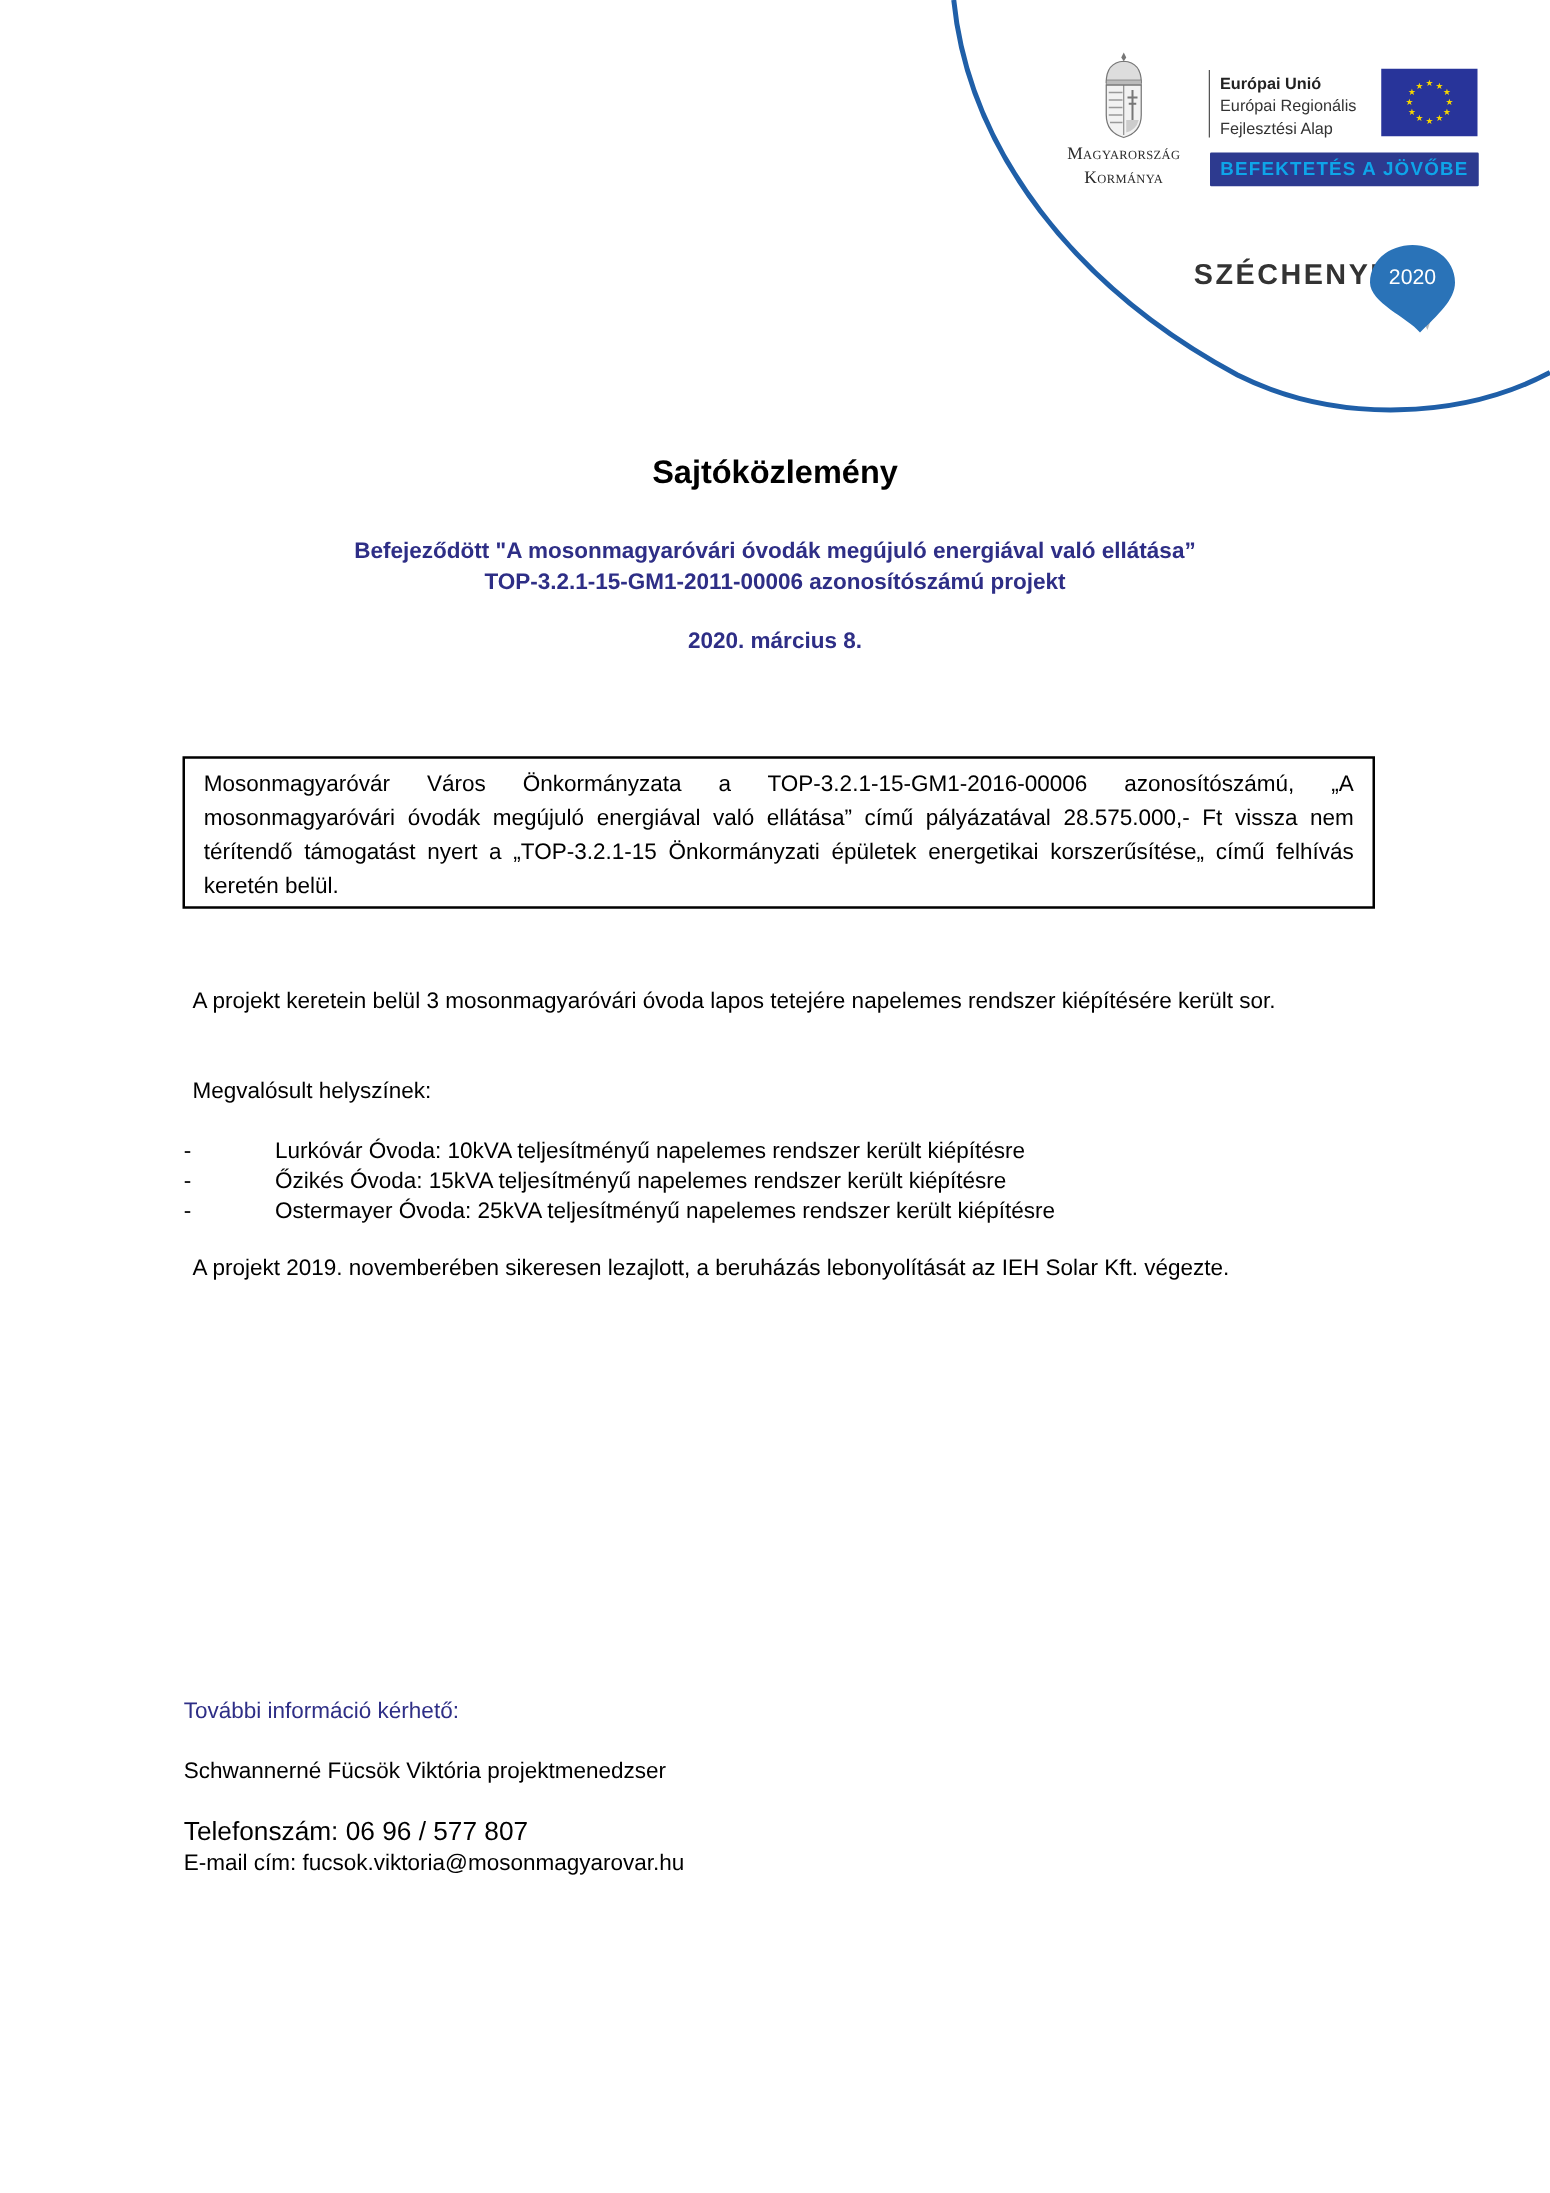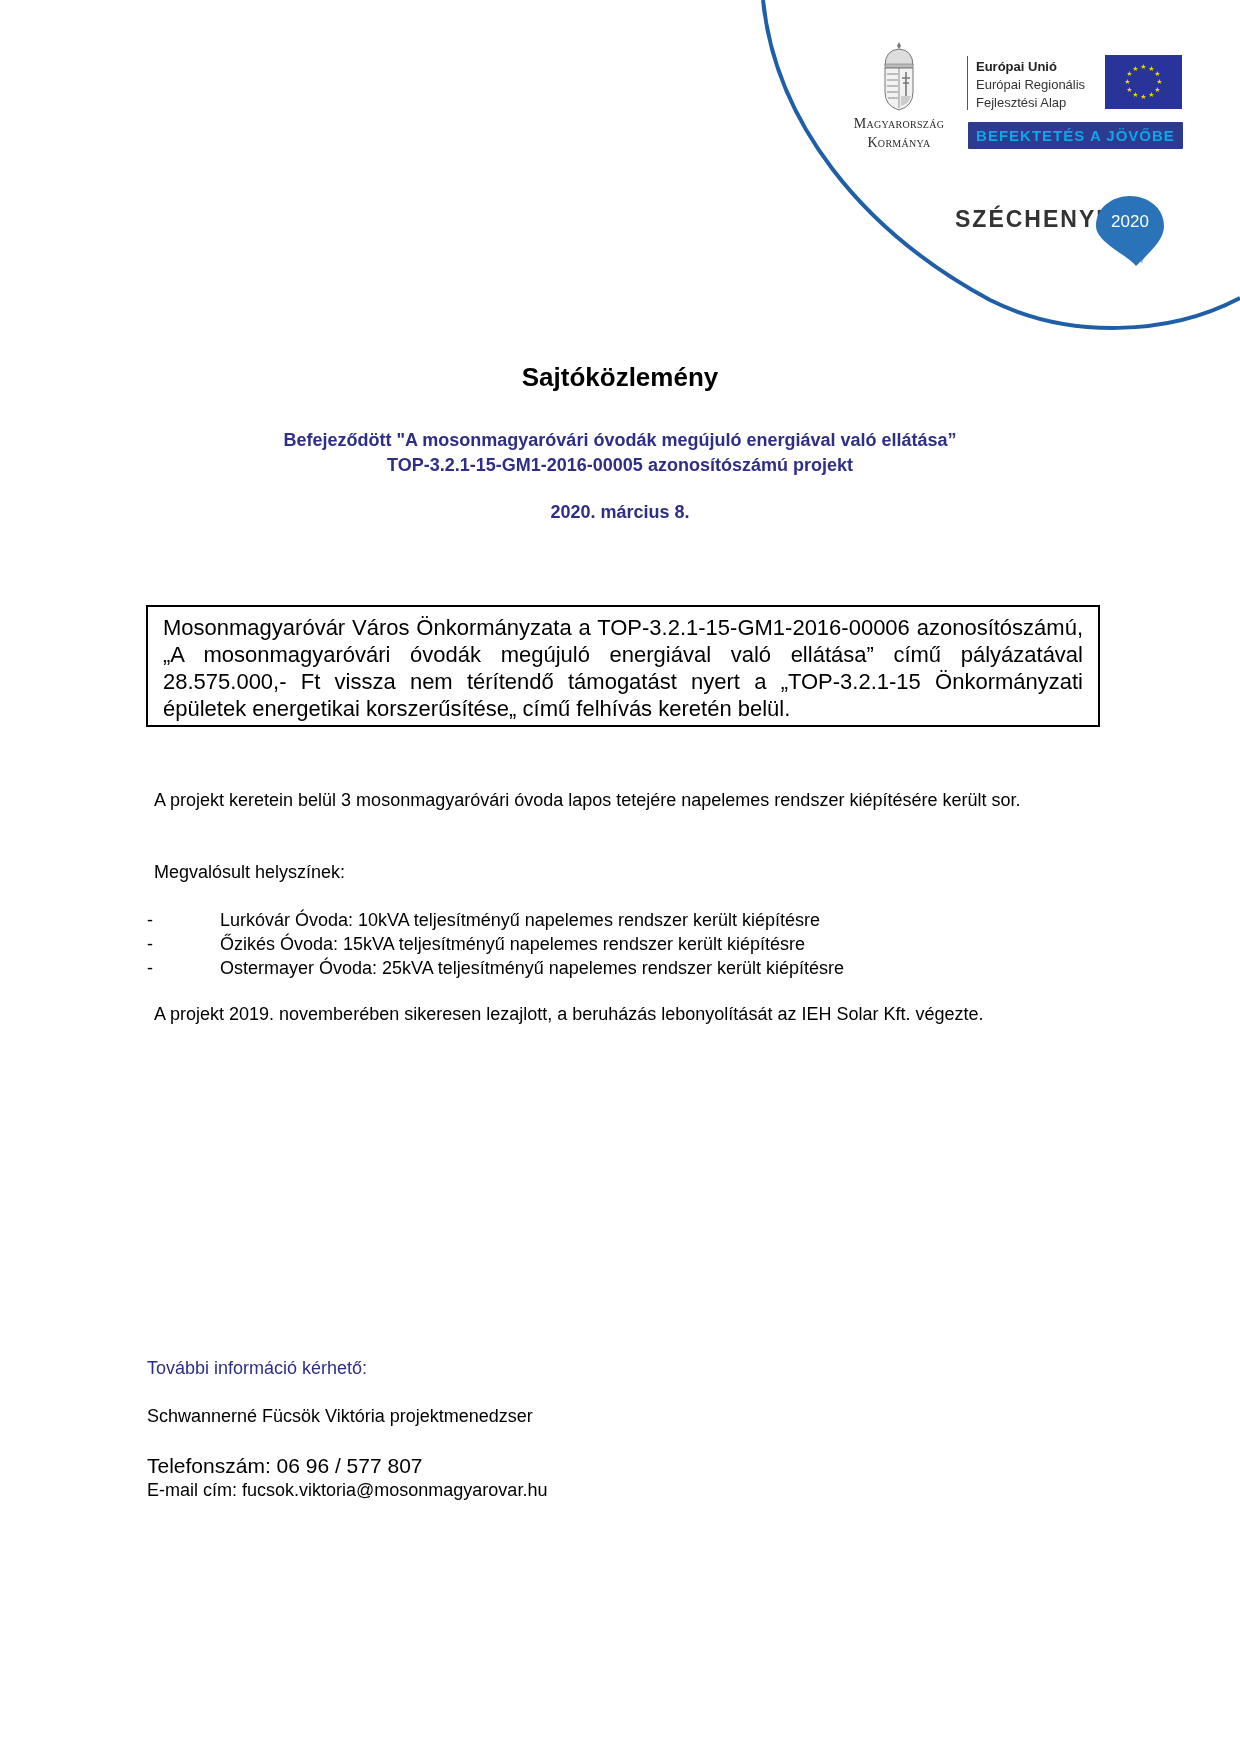--- a/index.html
+++ b/index.html
@@ -126,21 +126,21 @@
     
     .summary-box {
       position: absolute;
       left: 146px; top: 605px;
       width: 954px; height: 122px;
       border: 2px solid #000000;
       box-sizing: border-box;
       padding: 7px 15px 0 15px;
     }
     .summary-text {
-      font-size: 22px;
+      font-size: 18px;
       line-height: 27px;
       text-align: justify;
       margin: 0;
     }
 
     
     .body-para {
       position: absolute;
       left: 154px;
       width: 940px;
@@ -249,21 +249,21 @@
   <div class="szechenyi-text">SZÉCHENYI</div>
   <svg class="szechenyi-pin" viewBox="0 0 80 76">
     <path d="M48 62 L56 58 L52 70 Z" fill="#bbbbbb"></path>
     <path d="M40 2 C58 2 74 14 74 32 C74 46 60 58 46 72 C36 60 6 48 6 32 C6 14 22 2 40 2 Z" fill="#2a73b8"></path>
     <text x="40" y="33" text-anchor="middle" fill="#ffffff" font-family="Liberation Sans, sans-serif" font-size="17">2020</text>
   </svg>
 
   <div class="doc-title">Sajtóközlemény</div>
   <div class="subtitle">
     <div>Befejeződött "A mosonmagyaróvári óvodák megújuló energiával való ellátása”</div>
-    <div>TOP-3.2.1-15-GM1-2016-00005 azonosítószámú projekt</div>
+    <div>TOP-3.2.1-15-GM1-2011-00006 azonosítószámú projekt</div>
   </div>
   <div class="date">2020. március 8.</div>
 
   <div class="summary-box">
     <p class="summary-text">Mosonmagyaróvár Város Önkormányzata a TOP-3.2.1-15-GM1-2016-00006 azonosítószámú, „A mosonmagyaróvári óvodák megújuló energiával való ellátása” című pályázatával 28.575.000,- Ft vissza nem térítendő támogatást nyert a „TOP-3.2.1-15 Önkormányzati épületek energetikai korszerűsítése„ című felhívás keretén belül.</p>
   </div>
 
   <p class="body-para p1">A projekt keretein belül 3 mosonmagyaróvári óvoda lapos tetejére napelemes rendszer kiépítésére került sor.</p>
   <p class="body-para p2">Megvalósult helyszínek:</p>
   <ul class="site-list">

